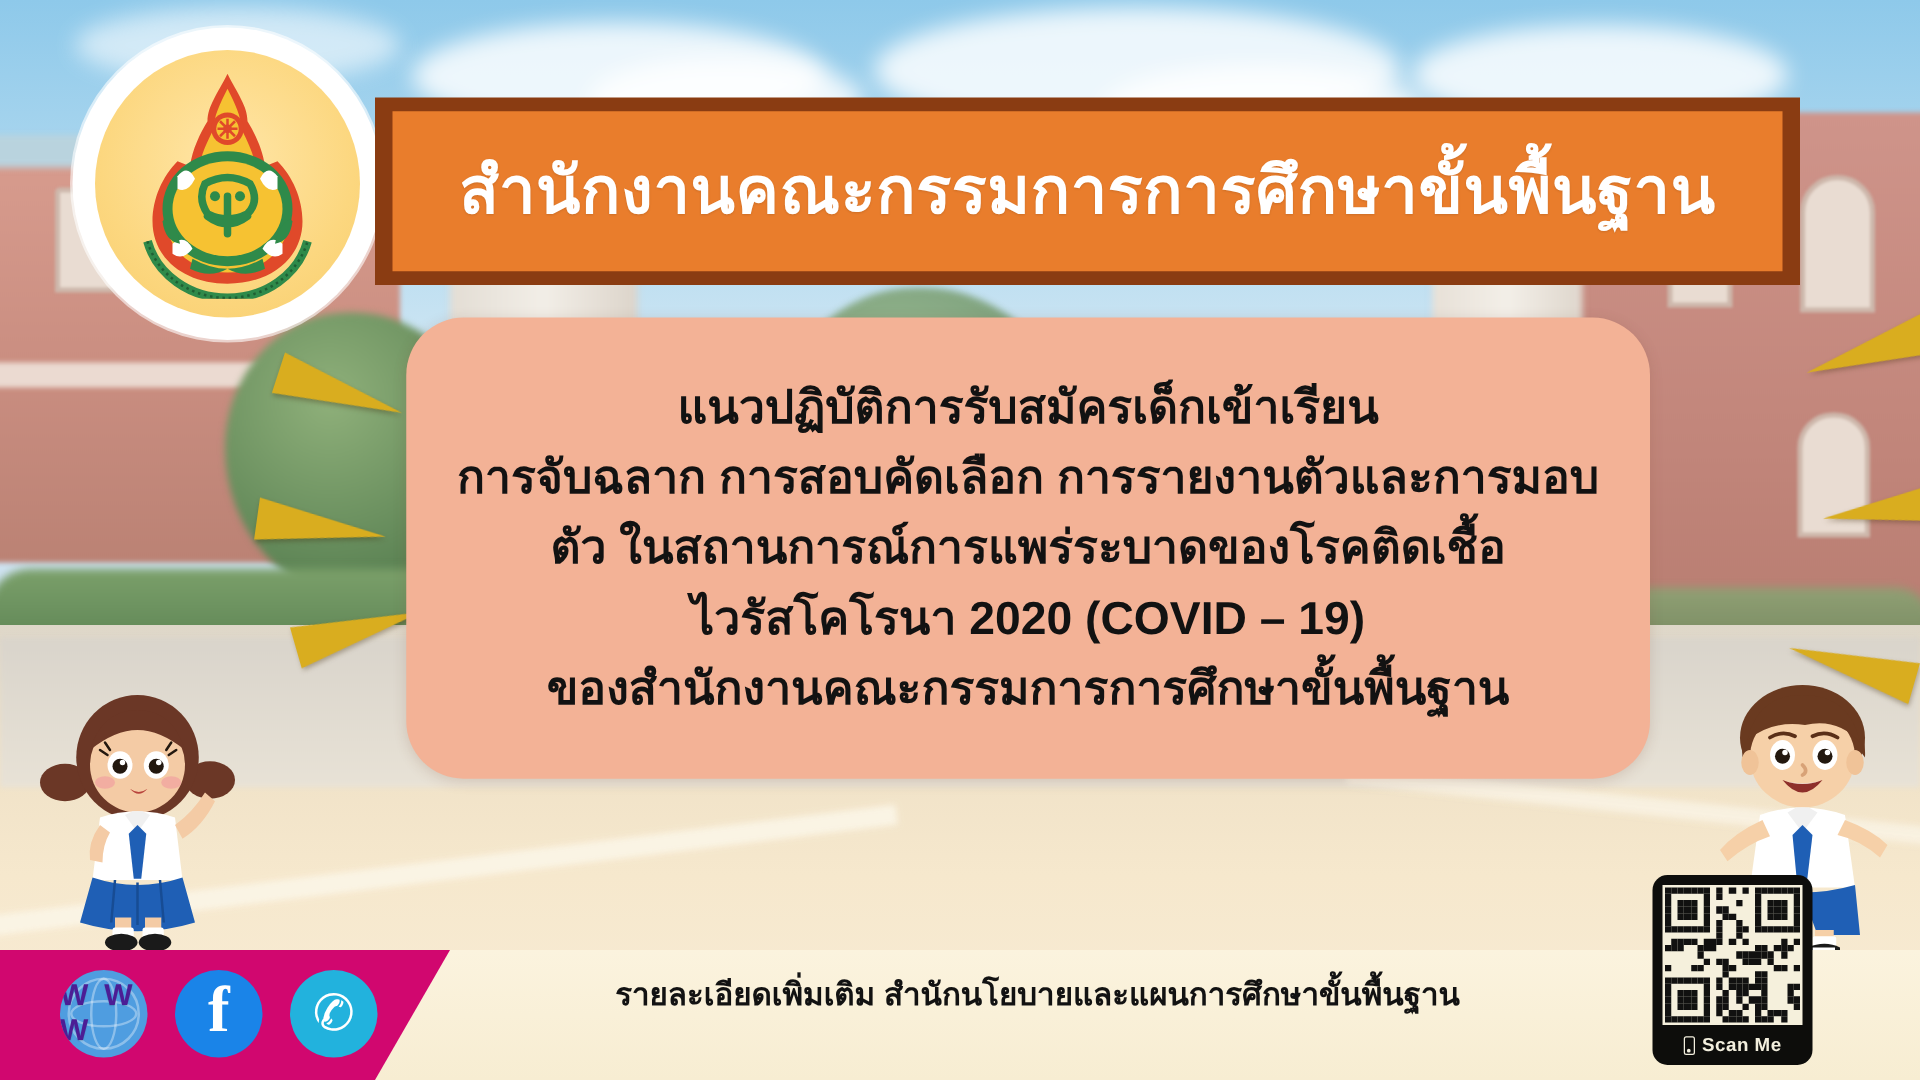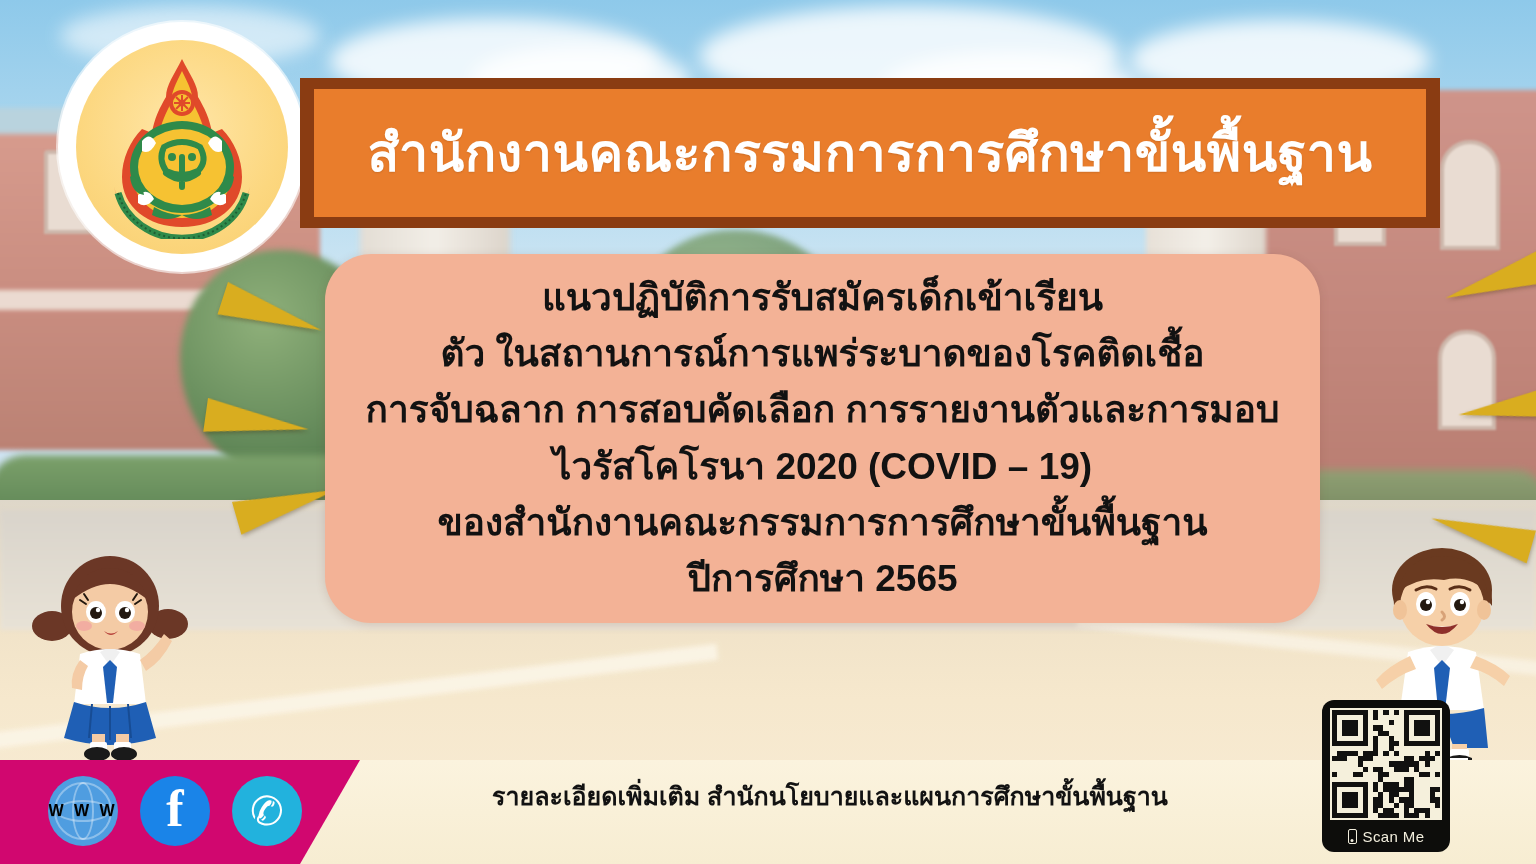--- a/index.html
+++ b/index.html
@@ -179,21 +179,21 @@
     position:absolute;left:0;top:760px;width:440px;height:104px;
     background:#d1076f;
     clip-path:polygon(0 0,360px 0,300px 104px,0 104px);
   }
   .social{
     position:absolute;left:48px;top:776px;display:flex;gap:22px;align-items:center;
   }
   .soc{width:70px;height:70px;border-radius:50%;display:flex;align-items:center;justify-content:center;}
   .soc-www{background:#4f9de0;position:relative;overflow:hidden;}
   .soc-www .glyph{
-    color:#000000;font-size:16px;font-weight:bold;letter-spacing:3px;
+    color:#4c1d95;font-size:24px;font-weight:bold;letter-spacing:3px;
     z-index:2;text-shadow:0 1px 1px rgba(0,0,0,.15);
   }
   .globe-line{position:absolute;border:2px solid rgba(255,255,255,.35);border-radius:50%;}
   .gl1{inset:6px;}
   .gl2{left:24px;top:6px;width:22px;height:58px;}
   .gl3{left:8px;top:24px;width:54px;height:22px;}
   .soc-fb{background:#1a84e8;}
   .soc-fb .glyph{color:#fff;font-size:52px;font-weight:bold;line-height:.8;font-family:"Liberation Serif",serif;margin-top:-4px;}
   .soc-tel{background:#22b2dd;}
   .soc-tel .glyph{color:#fff;font-size:40px;line-height:1;transform:rotate(8deg);}
@@ -211,21 +211,21 @@
   }
   .qr-grid{
     width:112px;height:112px;background:#f5f0dc;
     display:grid;grid-template-columns:repeat(21,1fr);grid-template-rows:repeat(21,1fr);
     padding:2px;
   }
   .qr-grid span{background:transparent;}
   .qr-grid span.on{background:#111110;}
   .qr-label{
     height:32px;display:flex;align-items:center;justify-content:center;gap:6px;
-    color:#f2eedd;font-size:15px;letter-spacing:.4px;
+    color:#f2eedd;font-size:15px;letter-spacing:.4px;font-weight:bold;
   }
   .phone-icon{
     width:9px;height:15px;border:1.6px solid #f2eedd;border-radius:2px;position:relative;
   }
   .phone-icon::after{content:"";position:absolute;left:50%;bottom:1px;transform:translateX(-50%);
     width:3px;height:3px;border-radius:50%;background:#f2eedd;}
 </style>
 </head>
 <body>
 
@@ -336,25 +336,24 @@
     </div>
   <div class="arrow ar2">
       <i></i>
     </div>
   <div class="arrow ar3">
       <i></i>
     </div>
 
   <div class="card">
     <div class="card-line">แนวปฏิบัติการรับสมัครเด็กเข้าเรียน</div>
+    <div class="card-line">การจับฉลาก การสอบคัดเลือก การรายงานตัวและการมอบ</div>
     <div class="card-line">ตัว ในสถานการณ์การแพร่ระบาดของโรคติดเชื้อ</div>
-    <div class="card-line">การจับฉลาก การสอบคัดเลือก การรายงานตัวและการมอบ</div>
     <div class="card-line">ไวรัสโคโรนา 2020 (COVID – 19)</div>
     <div class="card-line">ของสำนักงานคณะกรรมการการศึกษาขั้นพื้นฐาน</div>
-    <div class="card-line">ปีการศึกษา 2565</div>
   </div>
 
   <div class="kid kid-girl">
     <svg viewBox="0 0 160 222" width="160" height="222">
 
       <ellipse cx="22" cy="88" rx="20" ry="15" fill="#6b3726"></ellipse>
       <ellipse cx="138" cy="86" rx="20" ry="15" fill="#6b3726"></ellipse>
       <rect x="36" y="78" width="10" height="12" rx="4" fill="#2ab7d6"></rect>
       <rect x="114" y="76" width="10" height="12" rx="4" fill="#2ab7d6"></rect>
 

